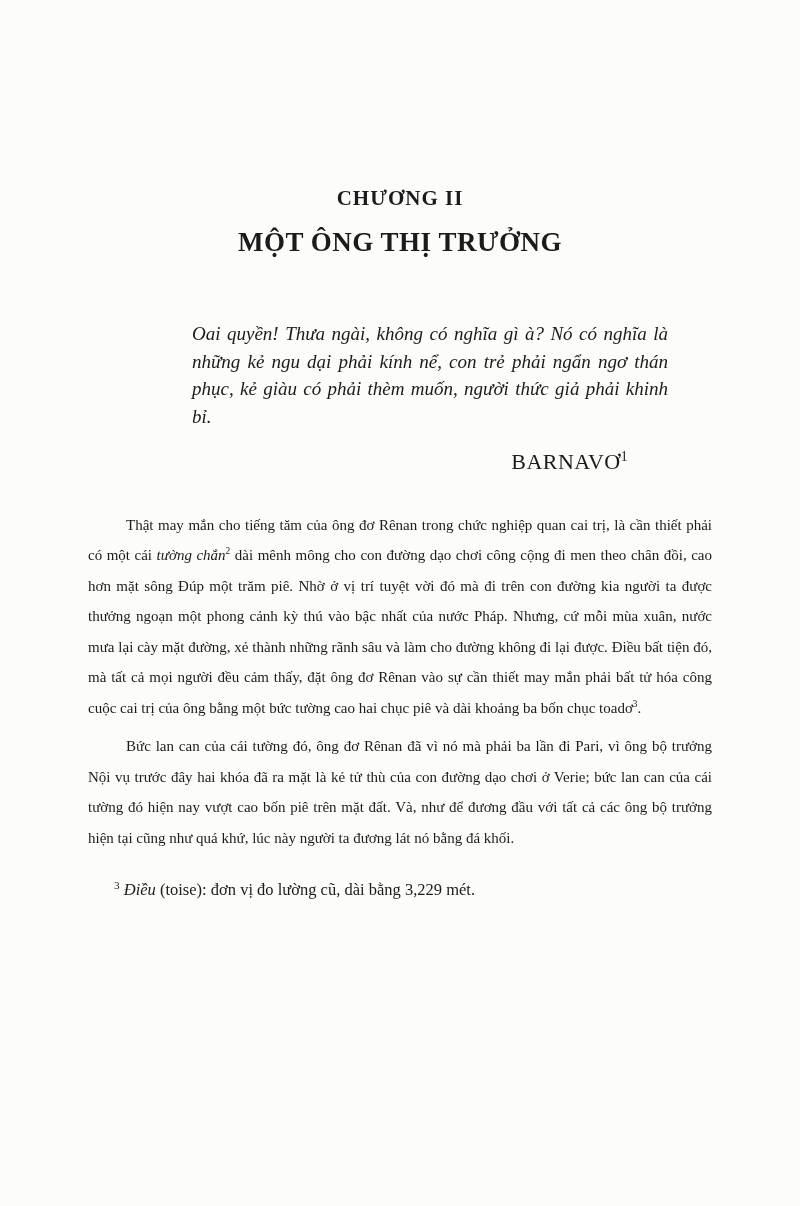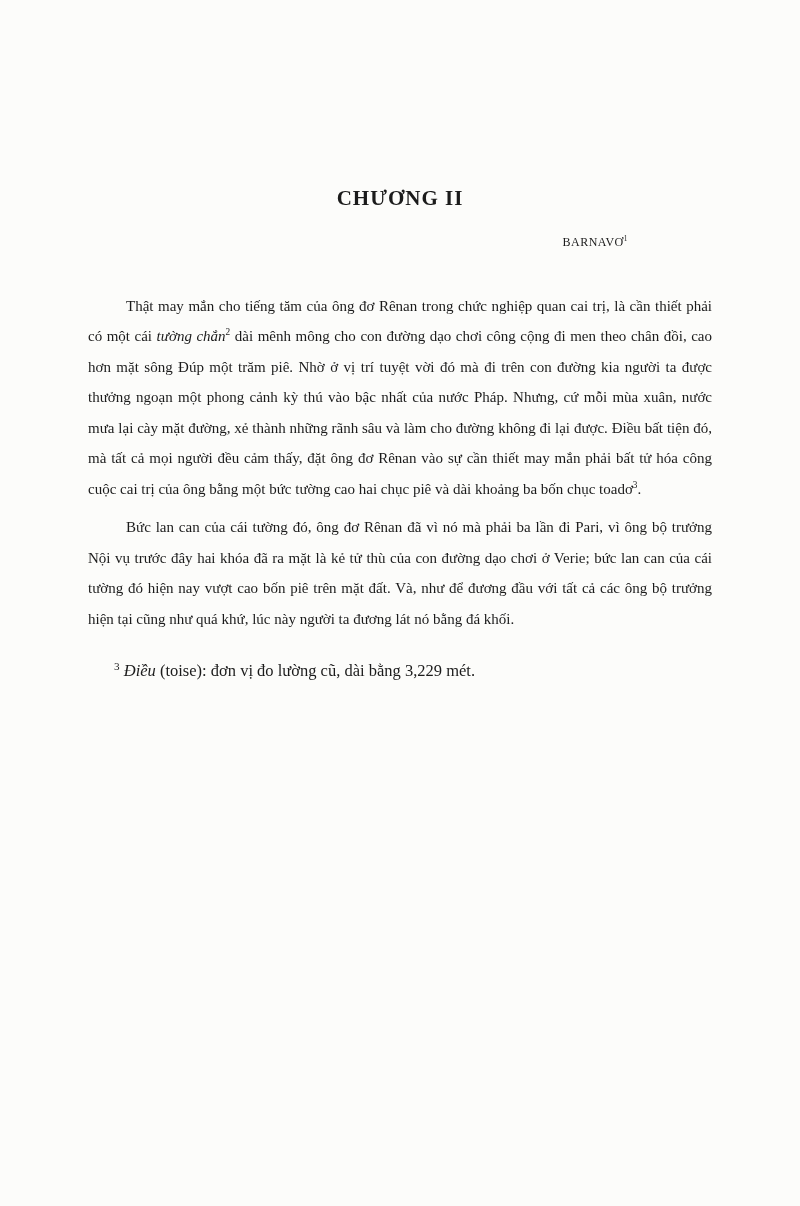--- a/index.html
+++ b/index.html
@@ -40,21 +40,21 @@
     line-height: 27.5px;
   }
   .epigraph-text {
     margin: 0;
     text-align: justify;
   }
   .epigraph-attr {
     margin: 18px 40px 0 0;
     text-align: right;
     font-style: normal;
-    font-size: 12px;
+    font-size: 22px;
     letter-spacing: 0.5px;
   }
   .body-para {
     margin: 0 0 8px 0;
     font-size: 15px;
     line-height: 30.5px;
     text-align: justify;
     text-indent: 38px;
   }
   .italic { font-style: italic; }
@@ -74,22 +74,24 @@
   }
   .footnote sup.fn-ref { font-size: 0.68em; }
 </style>
 </head>
 <body>
 
 <div class="page">
 
   <div class="chapter-label">CHƯƠNG II</div>
 
+  <div class="chapter-title">MỘT ÔNG THỊ TRƯỞNG</div>
 
   <div class="epigraph">
+    <p class="epigraph-text">Oai quyền! Thưa ngài, không có nghĩa gì à? Nó có nghĩa là những kẻ ngu dại phải kính nể, con trẻ phải ngẩn ngơ thán phục, kẻ giàu có phải thèm muốn, người thức giả phải khinh bỉ.</p>
     <p class="epigraph-attr"><span>BARNAVƠ</span><sup class="fn-ref">1</sup></p>
   </div>
 
   <p class="body-para"><span>Thật may mắn cho tiếng tăm của ông đơ Rênan trong chức nghiệp quan cai trị, là cần thiết phải có một cái </span><span class="italic">tường chắn</span><sup class="fn-ref">2</sup><span> dài mênh mông cho con đường dạo chơi công cộng đi men theo chân đồi, cao hơn mặt sông Đúp một trăm piê. Nhờ ở vị trí tuyệt vời đó mà đi trên con đường kia người ta được thưởng ngoạn một phong cảnh kỳ thú vào bậc nhất của nước Pháp. Nhưng, cứ mỗi mùa xuân, nước mưa lại cày mặt đường, xẻ thành những rãnh sâu và làm cho đường không đi lại được. Điều bất tiện đó, mà tất cả mọi người đều cảm thấy, đặt ông đơ Rênan vào sự cần thiết may mắn phải bất tử hóa công cuộc cai trị của ông bằng một bức tường cao hai chục piê và dài khoảng ba bốn chục toadơ</span><sup class="fn-ref">3</sup><span>.</span></p>
 
   <p class="body-para"><span>Bức lan can của cái tường đó, ông đơ Rênan đã vì nó mà phải ba lần đi Pari, vì ông bộ trưởng Nội vụ trước đây hai khóa đã ra mặt là kẻ tử thù của con đường dạo chơi ở Verie; bức lan can của cái tường đó hiện nay vượt cao bốn piê trên mặt đất. Và, như để đương đầu với tất cả các ông bộ trưởng hiện tại cũng như quá khứ, lúc này người ta đương lát nó bằng đá khối.</span></p>
 
   <div class="footnotes">
     <p class="footnote"><sup class="fn-ref">3</sup><span class="italic"> Điều</span><span> (toise): đơn vị đo lường cũ, dài bằng 3,229 mét.</span></p>
   </div>

